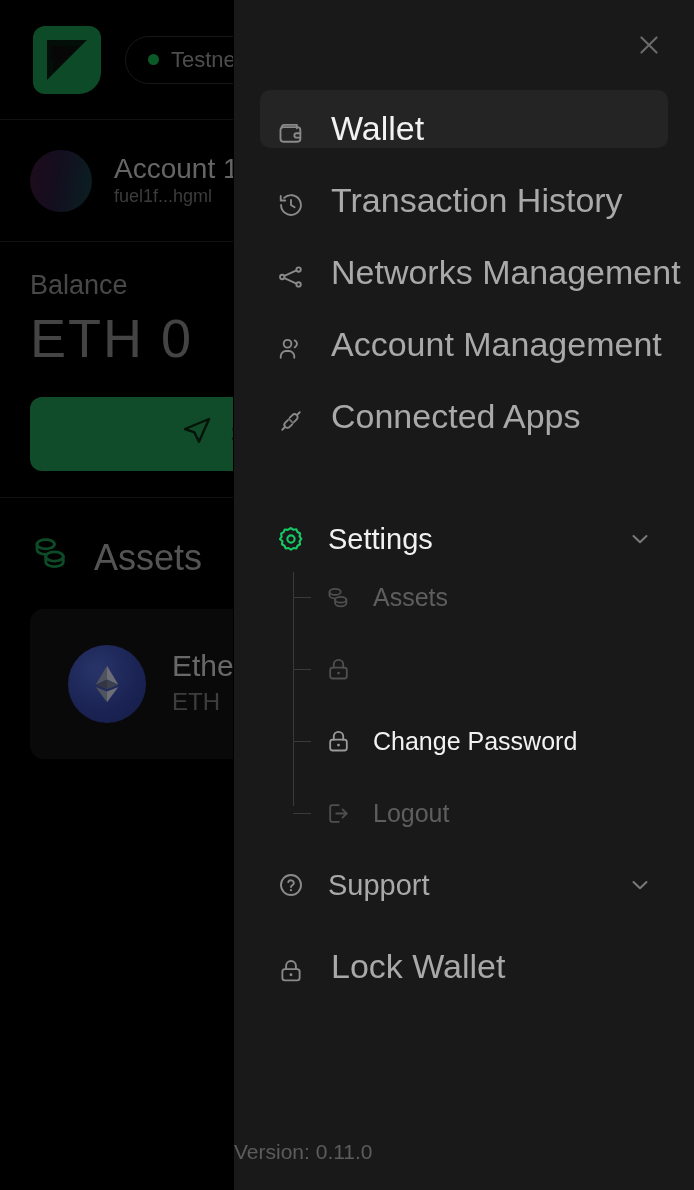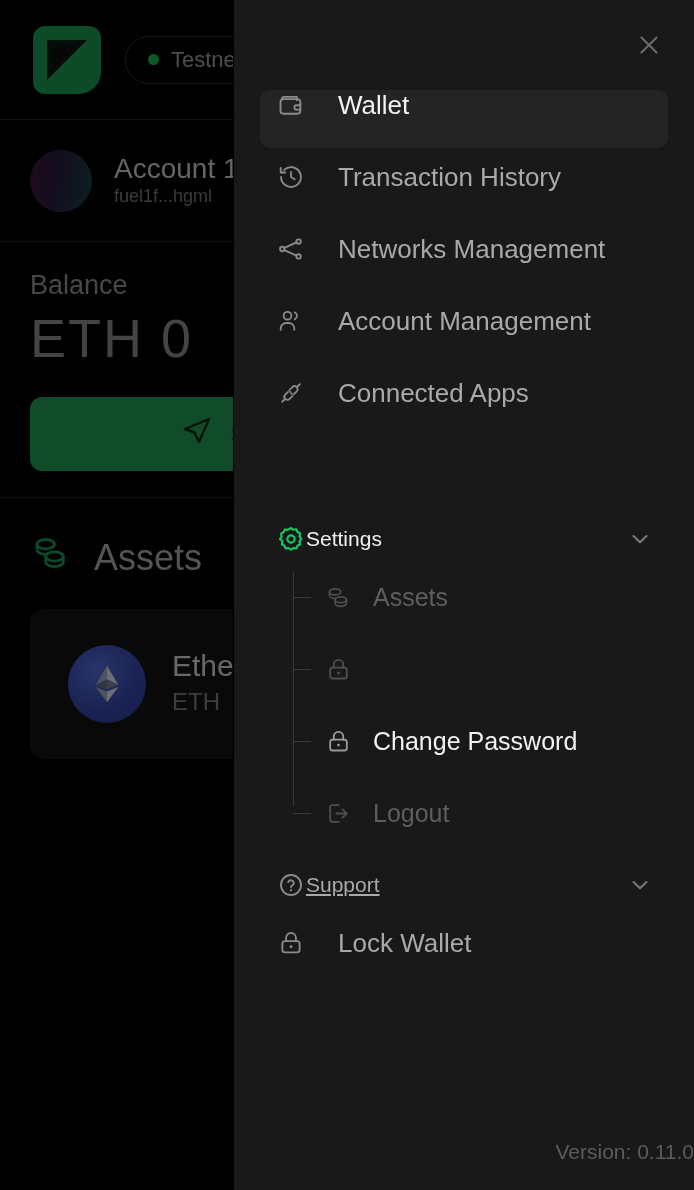--- a/index.html
+++ b/index.html
@@ -170,50 +170,51 @@
     width: 36px; height: 36px;
     display: flex; align-items: center; justify-content: center;
     color: #6b6b6b;
   }
 
   .menu { padding: 0 26px; }
 
   .menu-item {
     height: 58px;
     display: flex;
-    align-items: flex-start;
-    gap: 32px;
+    align-items: flex-end;
+    gap: 25px;
     padding: 0 16px;
     border-radius: 10px;
     margin-bottom: 14px;
     color: #a9a9a9;
-    font-size: 26px;
+    font-size: 34px;
     white-space: nowrap;
   }
   .menu-item.active {
     background: #242424;
     color: #f2f2f2;
   }
   .menu-item .ico {
     width: 30px; height: 30px;
     display: flex; align-items: center; justify-content: center;
     flex: 0 0 auto;
     color: #8a8a8a;
   }
   .menu-item.active .ico { color: #8a8a8a; }
 
   .menu-gap { height: 60px; }
 
   .section-head {
     height: 58px;
     display: flex;
     align-items: center;
+    gap: 22px;
     padding: 0 16px;
     color: #f0f0f0;
-    font-size: 21px;
+    font-size: 29px;
     white-space: nowrap;
   }
   .section-head .ico {
     width: 30px; height: 30px;
     display: flex; align-items: center; justify-content: center;
     flex: 0 0 auto;
   }
   .section-head .ico.accent { color: #17c964; }
   .section-head .ico.muted  { color: #8a8a8a; }
   .section-head .spacer { flex: 1 1 auto; }
@@ -260,21 +261,21 @@
     width: 30px; height: 30px;
     display: flex; align-items: center; justify-content: center;
     flex: 0 0 auto;
     color: #4f4f4f;
   }
   .sub-item.active .ico { color: #9a9a9a; }
 
   .drawer-spacer { flex: 1 1 auto; }
 
   .version {
-    text-align: right;
+    text-align: left;
     color: #5c5c5c;
     font-size: 21px;
     padding-bottom: 26px;
   }
 
   .scrim {
     position: absolute;
     top: 0; left: 0;
     width: 233px; height: 1190px;
     background: rgba(0,0,0,0.45);
@@ -496,21 +497,21 @@
             <svg width="27" height="27" viewBox="0 0 24 24" fill="none" stroke="currentColor" stroke-width="1.6" stroke-linecap="round" stroke-linejoin="round">
               <path d="M12.2 4.5 H6.6 a2 2 0 0 0 -2 2 v11 a2 2 0 0 0 2 2 h5.6"></path>
               <path d="M15.6 8.4 L19.2 12 L15.6 15.6"></path>
               <path d="M19.2 12 H10"></path>
             </svg>
           </span>
           <span>Logout</span>
         </div>
       </div>
 
-      <div class="section-head" style="color:#a9a9a9;text-decoration:underline;">
+      <div class="section-head" style="color:#a9a9a9;">
         <span class="ico muted">
           <svg width="28" height="28" viewBox="0 0 24 24" fill="none" stroke="currentColor" stroke-width="1.6" stroke-linecap="round" stroke-linejoin="round">
             <circle cx="12" cy="12" r="8.6"></circle>
             <path d="M9.6 9.5 a2.5 2.5 0 0 1 4.8 0.9 c0 1.7 -2.4 2 -2.4 3.4"></path>
             <circle cx="12" cy="16.4" r="0.95" fill="currentColor" stroke="none"></circle>
           </svg>
         </span>
         <span>Support</span>
         <span class="spacer"></span>
         <span class="chev">

